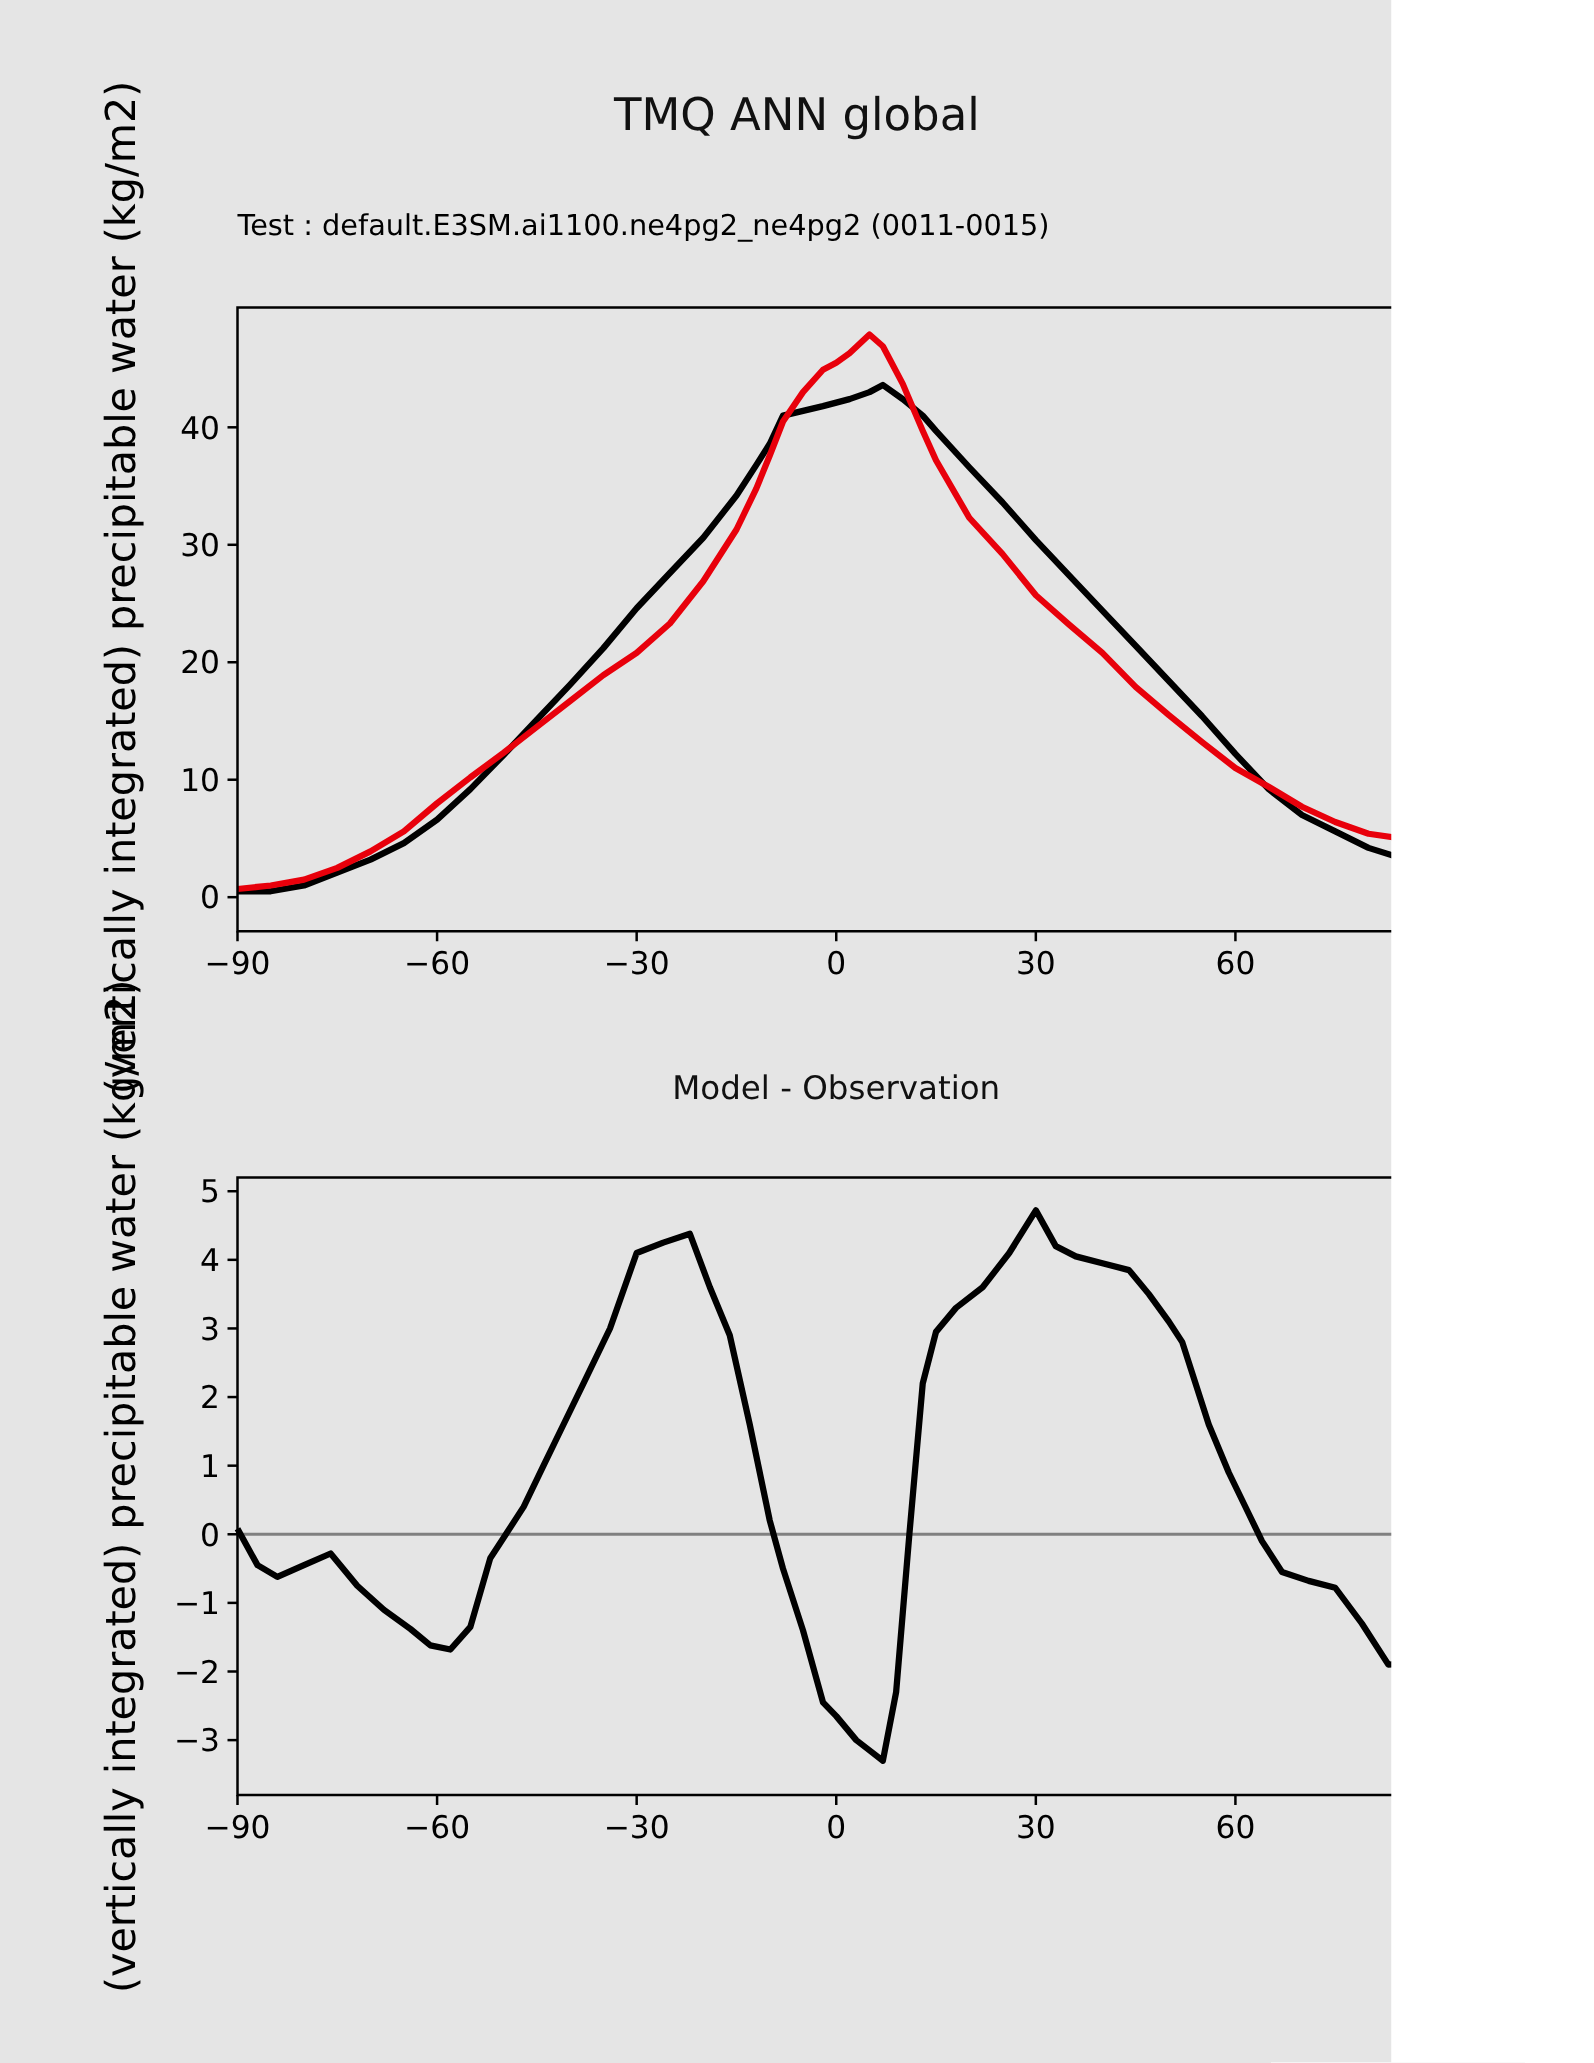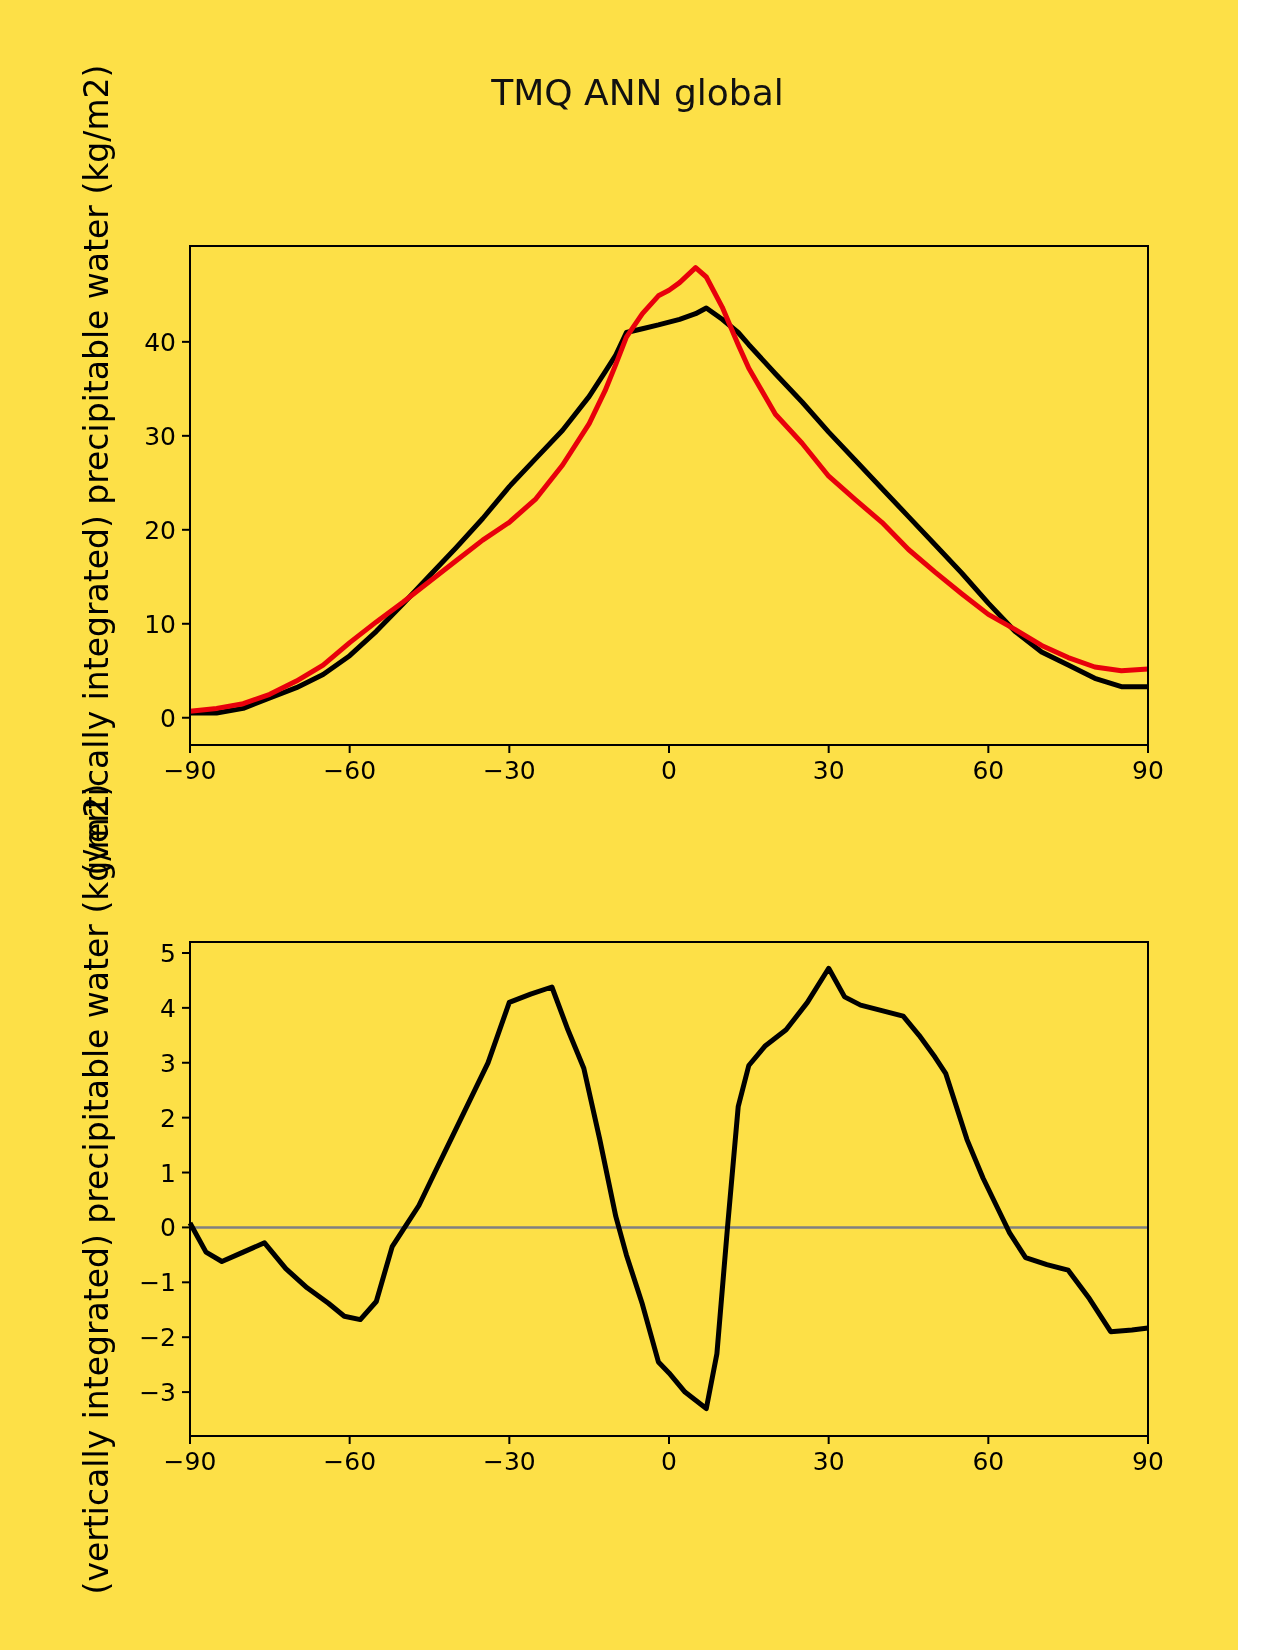--- a/index.html
+++ b/index.html
@@ -1,30 +1,32 @@
 <!DOCTYPE html>
 <html><head>
 <meta charset="utf-8">
 <style>
   html,body{margin:0;padding:0;background:#fff;}
-  #figure{position:relative;width:1238px;height:1650px;background:#fde047;overflow:hidden;
+  #figure{position:relative;width:1113px;height:1650px;background:#e5e5e5;overflow:hidden;
           font-family:"DejaVu Sans","Liberation Sans",sans-serif;}
   .abs{position:absolute;}
   #suptitle{left:0;top:72px;width:1275px;text-align:center;font-size:36px;color:#111;}
   #test-line{left:190px;top:168px;font-size:23px;color:#000;}
   #ref-line{left:190px;top:200px;font-size:23px;color:#e8000b;}
   #bottom-title{left:190px;top:856px;width:958px;text-align:center;font-size:26px;color:#111;}
   svg text{font-family:"DejaVu Sans","Liberation Sans",sans-serif;}
 </style>
 </head>
 <body>
 
 <div id="figure">
 
   <div class="abs" id="suptitle">TMQ ANN global</div>
+  <div class="abs" id="test-line">Test : default.E3SM.ai1100.ne4pg2_ne4pg2 (0011-0015)</div>
+  <div class="abs" id="bottom-title">Model - Observation</div>
 
   <svg id="plot-svg" width="1275" height="1650" viewBox="0 0 1275 1650" class="abs" style="left:0;top:0;">
 
     <text x="108" y="470" transform="rotate(-90 108 470)" text-anchor="middle" font-size="33" fill="#000">(vertically integrated) precipitable water (kg/m2)</text>
     <text x="108" y="1189" transform="rotate(-90 108 1189)" text-anchor="middle" font-size="33" fill="#000">(vertically integrated) precipitable water (kg/m2)</text>
     <g id="panels">
         <polyline points="190.0,713.0 216.6,713.0 243.2,708.4 269.8,698.0 296.4,687.7 323.1,674.5 349.7,655.7 376.3,631.3 402.9,604.0 429.5,575.8 456.1,547.7 482.7,518.5 509.3,486.6 535.9,458.4 562.6,430.2 589.2,396.4 605.1,371.9 615.8,355.0 626.4,332.5 642.4,328.7 658.4,324.9 669.0,322.1 679.6,319.3 695.6,313.7 706.3,308.0 722.2,319.3 738.2,332.5 748.8,344.7 775.4,373.8 802.1,402.0 828.7,432.1 855.3,460.3 881.9,488.5 908.5,516.6 935.1,544.8 961.7,573.0 988.3,603.1 1014.9,631.3 1041.6,652.0 1068.2,665.1 1094.8,678.3 1121.4,686.7 1148.0,686.7" fill="none" stroke="#000000" stroke-width="5" stroke-linejoin="round" stroke-linecap="butt"></polyline>
         <polyline points="190.0,711.2 216.6,708.4 243.2,703.7 269.8,694.3 296.4,681.1 323.1,665.1 349.7,642.6 376.3,621.9 402.9,602.2 429.5,581.5 456.1,560.8 482.7,540.1 509.3,522.3 535.9,498.8 562.6,465.0 589.2,423.6 605.1,390.7 615.8,364.4 626.4,337.2 642.4,313.7 658.4,295.8 669.0,290.2 679.6,282.6 695.6,267.6 706.3,277.0 722.2,307.1 738.2,344.7 748.8,368.2 775.4,414.2 802.1,443.3 828.7,476.2 855.3,499.7 881.9,522.3 908.5,549.5 935.1,572.1 961.7,593.7 988.3,614.4 1014.9,629.4 1041.6,645.4 1068.2,657.6 1094.8,667.0 1121.4,670.8 1148.0,668.9" fill="none" stroke="#e8000b" stroke-width="5" stroke-linejoin="round" stroke-linecap="butt"></polyline>
         <rect x="190" y="246" width="958" height="499" fill="none" stroke="#000" stroke-width="2"></rect>
         <line x1="190" y1="745" x2="190" y2="753" stroke="#000" stroke-width="2"></line>

